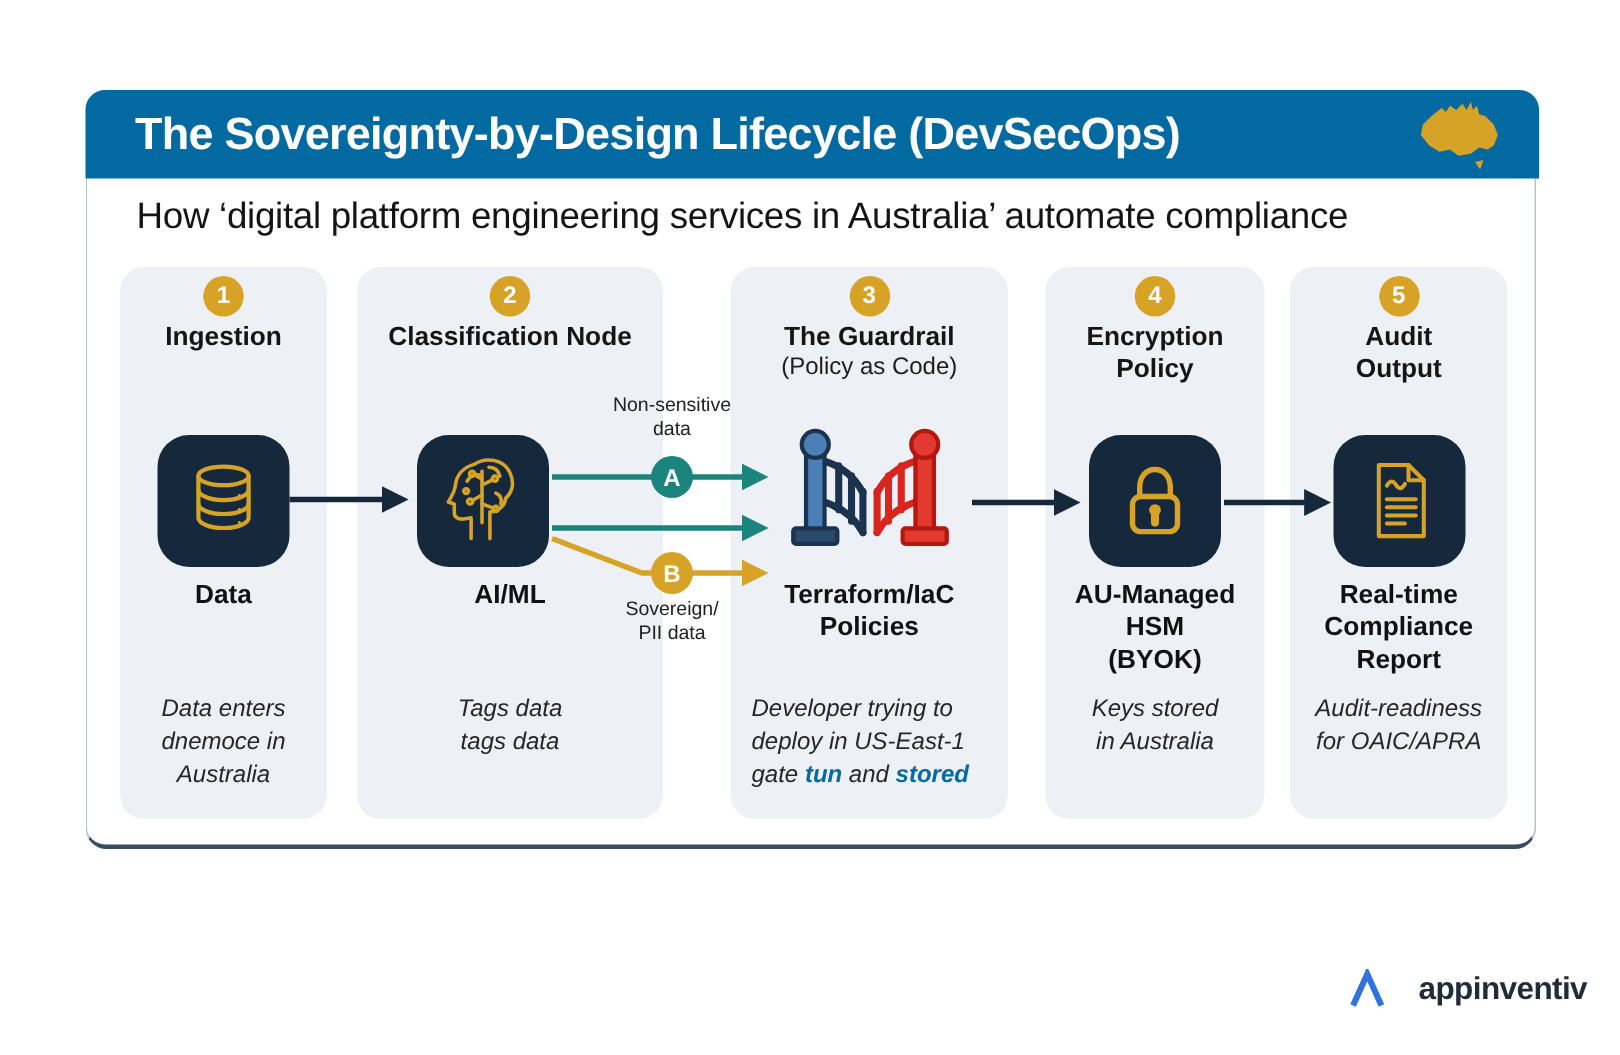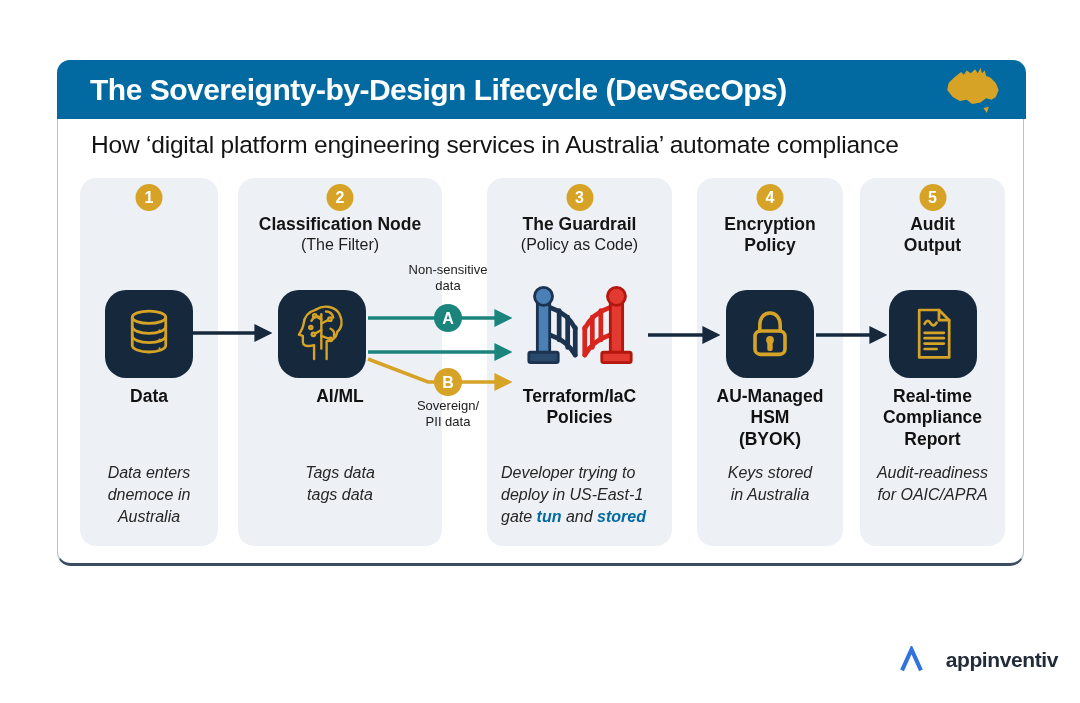--- a/index.html
+++ b/index.html
@@ -70,20 +70,23 @@
       <path fill="#d6a327" d="M30,10 L34,14 L38,8 L44,12 L50,6 L54,12 L58,4 L60,12 L64,8 L66,16 L72,18 L80,26 L84,36 L80,46 L74,50 L66,48 L58,54 L46,56 L38,50 L28,52 L18,46 L10,36 L12,26 L20,18 Z"></path>
       <path fill="#d6a327" d="M62,62 L70,60 L67,69 Z"></path>
     </svg>
   </div>
 
   <div class="card-subtitle">How ‘digital platform engineering services in Australia’ automate compliance</div>
 </div>
 
 <div class="col col1">
   <div class="badge">1</div>
+  <div class="titlewrap">
+      <div class="col-title pre">Ingestion</div>
+    </div>
   <div class="iconbox">
     <svg width="62" height="62" viewBox="0 0 100 100" fill="none" stroke="#d6a327" stroke-width="4.5" stroke-linecap="round">
       <ellipse cx="50" cy="23" rx="27" ry="10"></ellipse>
       <path d="M23,23 V68 C23,74 35,79 50,79 C65,79 77,74 77,68 V23"></path>
       <path d="M23,38 C23,44 35,49 50,49 C65,49 77,44 77,38"></path>
       <path d="M23,53 C23,59 35,64 50,64 C65,64 77,59 77,53"></path>
       <circle cx="67" cy="44" r="1.6" fill="#d6a327" stroke="none"></circle>
       <circle cx="67" cy="59" r="1.6" fill="#d6a327" stroke="none"></circle>
       <circle cx="67" cy="73" r="1.6" fill="#d6a327" stroke="none"></circle>
     </svg>
@@ -91,21 +94,20 @@
   <div class="iconlabel pre">Data</div>
   <div class="desc pre">Data enters
 dnemoce in
 Australia</div>
 </div>
 
 <div class="col col2">
   <div class="badge">2</div>
   <div class="titlewrap">
     <div class="col-title pre">Classification Node</div>
-    <div class="col-subtitle">(The Filter)</div>
   </div>
   <div class="iconbox">
     <svg width="66" height="66" viewBox="0 0 100 100" fill="none" stroke="#d6a327" stroke-width="3.6" stroke-linecap="round" stroke-linejoin="round">
       <path d="M41,13 C30,16 23,24 22,35 C21.5,40 18,46 15,51 L21,53 L21,62 C21,67 26,69 32,68 L38,67 L38,88"></path>
       <path d="M41,13 C53,5 71,8 77,21 C82,31 80,41 73,47 C72,56 64,61 57,61 L57,88"></path>
       <path d="M34,30 q5,-9 13,-6"></path>
       <path d="M56,16 q9,0 11,9"></path>
       <path d="M63,42 q7,3 5,11"></path>
       <path d="M49,20 V72"></path>
       <path d="M49,34 L59,29"></path>

